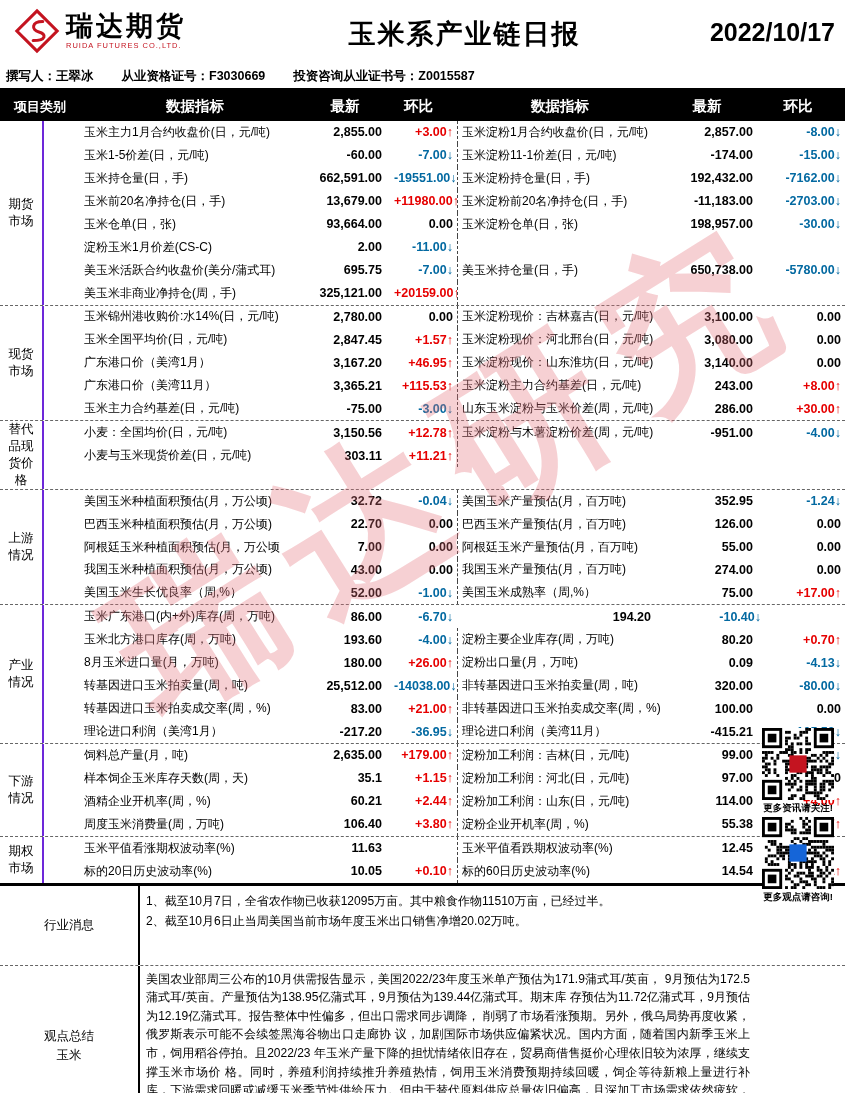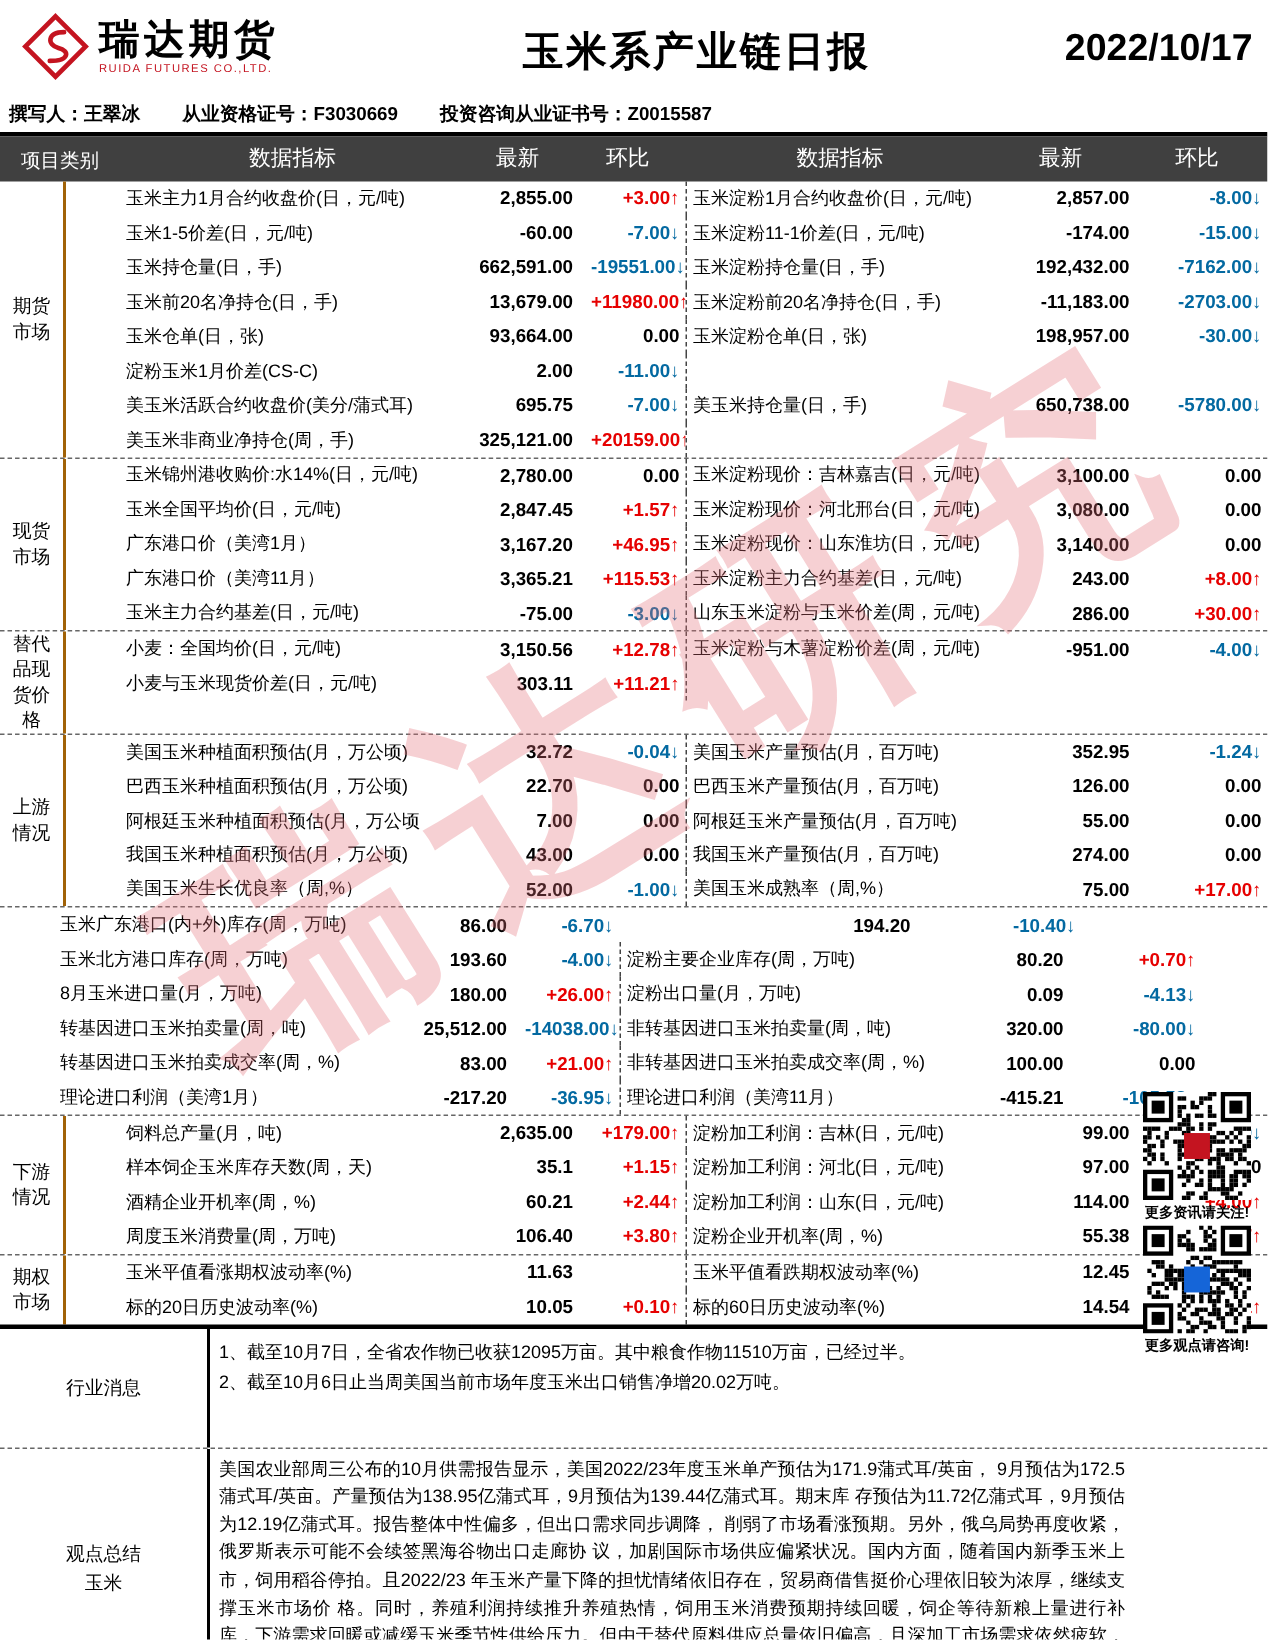--- a/index.html
+++ b/index.html
@@ -11,28 +11,28 @@
   .logo-mark{width:46px;height:46px;margin-right:6px;}
   .logo-txt{display:flex;flex-direction:column;}
   .logo-cn{font-size:27px;font-weight:bold;letter-spacing:3px;line-height:1.05;}
   .logo-en{font-size:7.5px;color:#c41420;letter-spacing:1px;margin-top:1px;}
   .rpt-title{flex:1;text-align:center;font-size:27px;font-weight:bold;letter-spacing:2px;padding-top:8px;}
   .rpt-date{width:180px;text-align:right;font-size:25px;font-weight:bold;padding-top:10px;}
   .author-row{display:flex;gap:28px;font-size:12.5px;font-weight:bold;
               padding:4px 0 3px 6px;border-bottom:3px solid #000;}
   
   .thead{display:grid;grid-template-columns:80px 230px 84px 63px 206px 102px 80px;
-         background:#404040;color:#fff;font-weight:normal;font-size:14.5px;height:30px;align-items:center;}
+         background:#000000;color:#fff;font-weight:bold;font-size:14.5px;height:30px;align-items:center;}
   .thead .c{text-align:center;line-height:1.0;}
   .thead .cat-h{font-size:13px;padding:0 10px;}
   .thead .num-h{text-align:center;padding-right:14px;}
   
   .sec{display:flex;border-top:1px dashed #666;}
   .sec:first-child{border-top:none;}
-  .cat{width:96px;border-right:2px solid #a16207;display:flex;align-items:center;justify-content:center;
+  .cat{width:96px;border-right:2px solid #6d28d9;display:flex;align-items:center;justify-content:center;
        text-align:center;font-size:12.5px;padding:0 6px;box-sizing:border-box;line-height:1.35;}
   .rows{flex:1;padding-left:36px;}
   .row{display:grid;grid-template-columns:230px 84px 63px 206px 102px 80px;height:22.95px;align-items:center;}
   .cell{font-size:12px;white-space:nowrap;overflow:hidden;}
   .name{padding-left:4px;}
   .name-r{border-left:1px dashed #444;height:100%;display:flex;align-items:center;box-sizing:border-box;}
   .val{font-weight:bold;text-align:right;padding-right:12px;font-size:12.5px;}
   .chg{font-weight:bold;text-align:right;padding-right:4px;font-size:12.5px;}
   .u{color:#e60000;}
   .d{color:#0369a1;}
@@ -264,20 +264,21 @@
           <div class="cell name">美国玉米生长优良率（周,%）</div>
           <div class="cell val">52.00</div>
           <div class="cell chg d">-1.00↓</div>
           <div class="cell name name-r">美国玉米成熟率（周,%）</div>
           <div class="cell val">75.00</div>
           <div class="cell chg u">+17.00↑</div>
         </div>
       </div>
     </div>
     <div class="sec">
+      <div class="cat">产业情况</div>
       <div class="rows">
         <div class="row">
           <div class="cell name">玉米广东港口(内+外)库存(周，万吨)</div>
           <div class="cell val">86.00</div>
           <div class="cell chg d">-6.70↓</div>
           <div class="cell val">194.20</div>
           <div class="cell chg d">-10.40↓</div>
         </div>
         <div class="row">
           <div class="cell name">玉米北方港口库存(周，万吨)</div>

